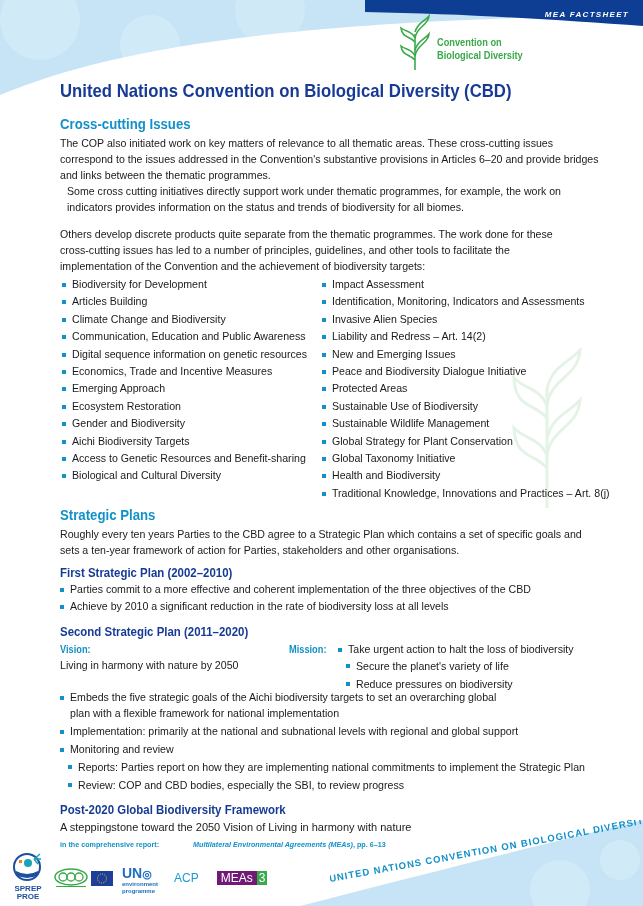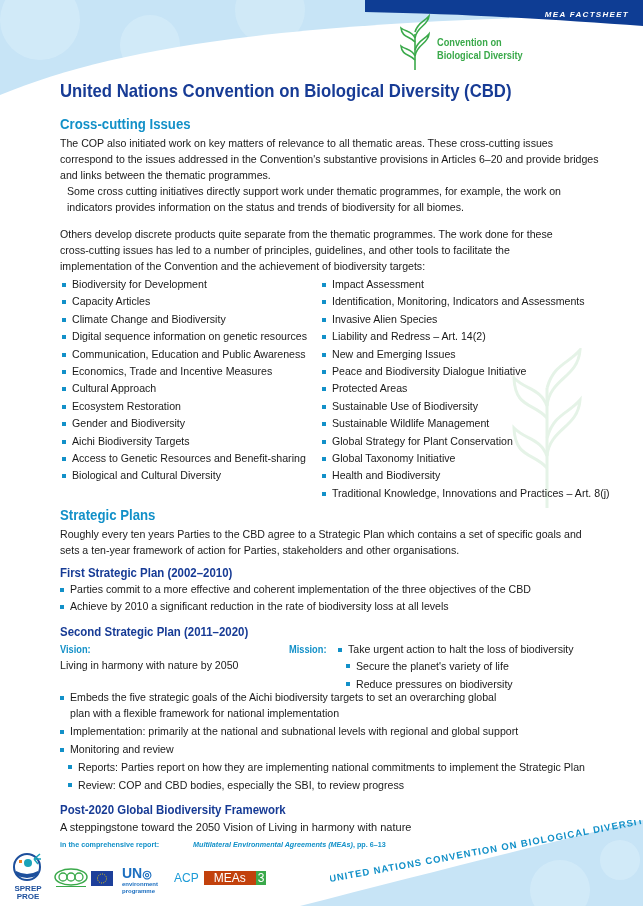--- a/index.html
+++ b/index.html
@@ -64,26 +64,26 @@
   <path d="M35,108 C38,80 66,80 68,52 C56,66 42,66 35,90" stroke="#e3f2e5" stroke-width="3" fill="none"></path>
 </svg>
 
 <h2 class="abs h2" style="left:60px;top:115px;margin:0">Cross-cutting Issues</h2>
 <p class="abs p" style="left:60px;top:135px;width:540px;margin:0">The COP also initiated work on key matters of relevance to all thematic areas. These cross-cutting issues correspond to the issues addressed in the Convention's substantive provisions in Articles 6–20 and provide bridges and links between the thematic programmes.</p>
 <p class="abs p" style="left:60px;top:176px;width:540px;margin:7px">Some cross cutting initiatives directly support work under thematic programmes, for example, the work on indicators provides information on the status and trends of biodiversity for all biomes.</p>
 <p class="abs p" style="left:60px;top:226px;width:500px;margin:0">Others develop discrete products quite separate from the thematic programmes. The work done for these cross-cutting issues has led to a number of principles, guidelines, and other tools to facilitate the implementation of the Convention and the achievement of biodiversity targets:</p>
 
 <ul class="abs bul" style="left:62px;top:276px;">
   <li>Biodiversity for Development</li>
-  <li>Capacity Articles</li>
+  <li>Articles Building</li>
   <li>Climate Change and Biodiversity</li>
+  <li>Communication, Education and Public Awareness</li>
   <li>Digital sequence information on genetic resources</li>
-  <li>Communication, Education and Public Awareness</li>
   <li>Economics, Trade and Incentive Measures</li>
-  <li>Cultural Approach</li>
+  <li>Emerging Approach</li>
   <li>Ecosystem Restoration</li>
   <li>Gender and Biodiversity</li>
   <li>Aichi Biodiversity Targets</li>
   <li>Access to Genetic Resources and Benefit-sharing</li>
   <li>Biological and Cultural Diversity</li>
 </ul>
 <ul class="abs bul" style="left:322px;top:276px;">
   <li>Impact Assessment</li>
   <li>Identification, Monitoring, Indicators and Assessments</li>
   <li>Invasive Alien Species</li>
@@ -181,15 +181,15 @@
       <circle cx="11" cy="7.5" r="4.5" fill="none" stroke="#f4d400" stroke-width="1" stroke-dasharray="1 1.3"></circle>
     </svg>
 </div>
 <div class="logo" style="left:122px;top:866px;width:40px;">
   <div style="font-size:14px;font-weight:bold;color:#1d6fc0;line-height:14px;"><span>UN</span><span style="font-size:11px;">◎</span></div>
   <div style="font-size:6px;font-weight:bold;color:#1d6fc0;line-height:7px;">environment</div>
   <div style="font-size:6px;font-weight:bold;color:#1d6fc0;line-height:7px;">programme</div>
 </div>
 <div class="logo" style="left:174px;top:871px;height:14px;display:flex;align-items:center;font-size:12px;">
   <span style="color:#1d9bd7;">ACP</span>
-  <span style="background:#c2410c;color:#fff;padding:0 10px;margin-left:5px;">MEAs</span>
+  <span style="background:#701a75;color:#fff;padding:0 4px;margin-left:18px;">MEAs</span>
   <span style="background:#3aa94a;color:#fff;padding:0 2px;">3</span>
 </div>
 
 </body></html>

